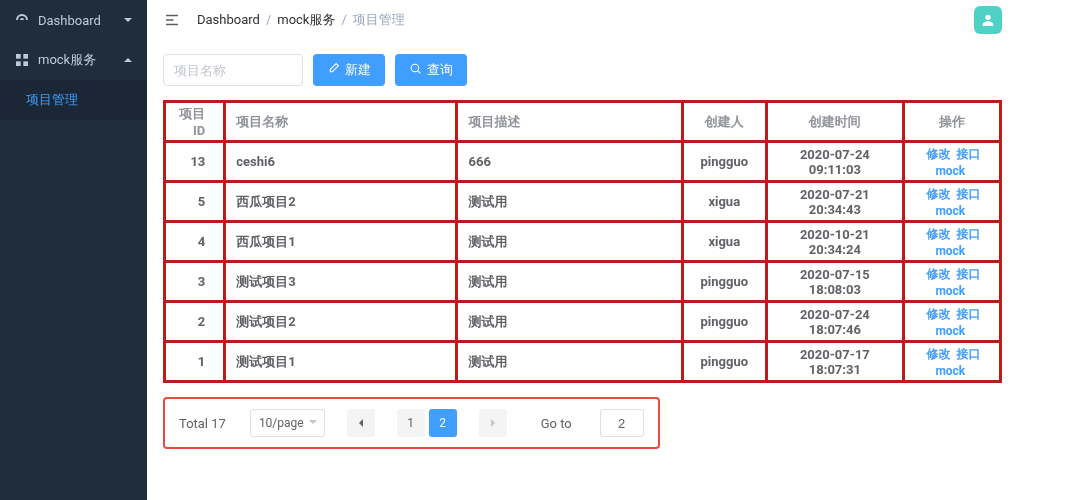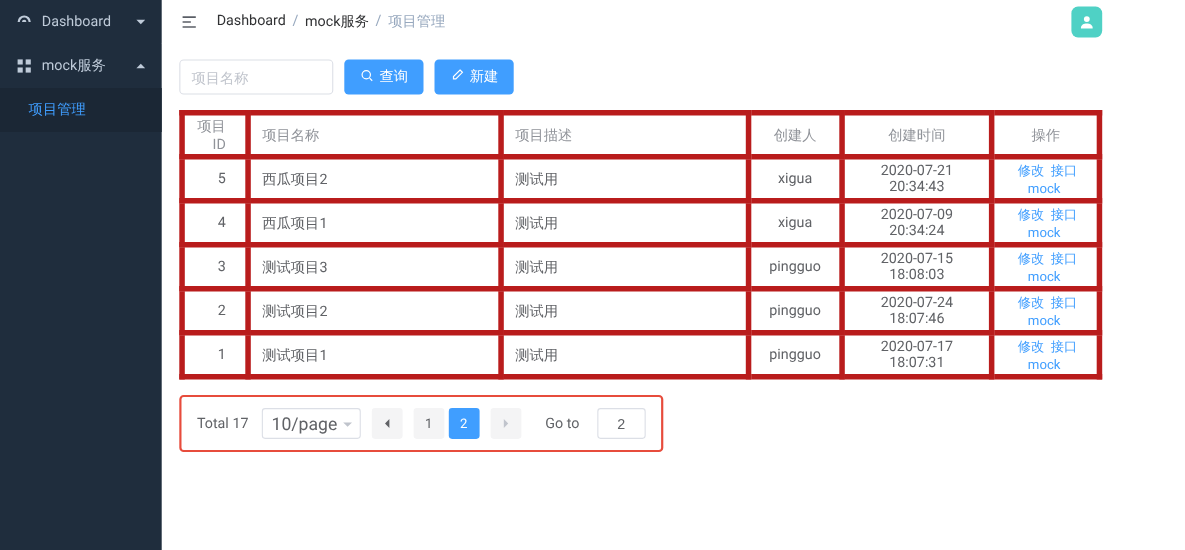--- a/index.html
+++ b/index.html
@@ -29,34 +29,34 @@
     
     .content { padding: 14px 16px 0 16px; flex: 1; overflow: auto; }
     
     .search-row { display: flex; gap: 10px; margin-bottom: 14px; align-items: center; }
     .input { width: 140px; height: 32px; border: 1px solid #dcdfe6; border-radius: 4px; padding: 0 10px; font-size: 13px; color: #606266; }
     .input::placeholder { color: #c0c4cc; }
     .btn { height: 32px; border: none; border-radius: 4px; padding: 0 14px; font-size: 13px; cursor: pointer; display: inline-flex; align-items: center; gap: 5px; color: #fff; background: #409eff; }
     .btn svg { width: 13px; height: 13px; }
     
     .table { width: 100%; border: 1px solid #ebeef5; border-collapse: collapse; }
-    .table th, .table td { border: 5px solid #b91c1c; padding: 0 10px; height: 40px; text-align: left; font-weight: normal; font-size: 13px; }
+    .table th, .table td { border: 3px solid #b91c1c; padding: 0 10px; height: 40px; text-align: left; font-weight: bold; font-size: 13px; }
     .table th { color: #909399; }
     .table td { color: #606266; }
     .col-id { width: 62px; text-align: right !important; padding-right: 18px !important;}
     .col-name { width: 252px; }
     .col-desc { width: 246px; margin-left: 12px; }
     .col-creator { width: 86px; text-align: center !important; }
     .col-time { width: 144px; text-align: center !important; }
     .col-action { width: 102px; text-align: center !important; }
     .link { color: #409eff; font-size: 12px; cursor: pointer; margin: 0 3px; }
     
-    .pager-box { margin-top: 14px; border: 2px solid #e74c3c; border-radius: 4px; padding: 10px 14px; display: inline-flex; align-items: center; gap: 10px; color: #606266; font-size: 13px;}
+    .pager-box { margin-top: 14px; border: 2px solid #e74c3c; border-radius: 4px; padding: 10px 14px; display: inline-flex; align-items: center; gap: 22px; color: #606266; font-size: 13px;}
     .pager-total { margin-right: 2px; }
-    .select { height: 28px; border: 1px solid #dcdfe6; border-radius: 3px; padding: 0 20px 0 8px; font-size: 16px; color: #606266; position: relative; display: inline-flex; align-items: center; cursor: pointer; }
+    .select { height: 28px; border: 1px solid #dcdfe6; border-radius: 3px; padding: 0 20px 0 8px; font-size: 12px; color: #606266; position: relative; display: inline-flex; align-items: center; cursor: pointer; }
     .select .chev { position: absolute; right: 6px; }
     .pager-arrow, .pager-num { width: 28px; height: 28px; border-radius: 3px; background: #f4f4f5; display: inline-flex; align-items: center; justify-content: center; cursor: pointer; color: #606266; font-size: 12px; }
     .pager-arrow.disabled { color: #c0c4cc; cursor: not-allowed; }
     .pager-num.active { background: #409eff; color: #fff; }
     .pager-nums { display: flex; gap: 4px; }
     .goto-input { width: 44px; height: 28px; border: 1px solid #dcdfe6; border-radius: 3px; text-align: center; font-size: 13px; color: #606266; margin-left: 6px; }
   </style>
 </head>
 <body>
 
@@ -120,59 +120,67 @@
             <path d="M4 20c0-4 4-6 8-6s8 2 8 6v1H4z"></path>
           </svg>
       </div>
     </div>
 
     <div class="content">
       <div class="search-row">
         <input class="input" placeholder="项目名称" style="">
         <button class="btn">
           <span><svg viewBox="0 0 24 24" fill="none" stroke="#fff" stroke-width="2">
+                <path d="M17 3l4 4-11 11H6v-4z"></path>
+              </svg></span>
+          <span>新建</span>
+        </button>
+        <button class="btn">
+          <span><svg viewBox="0 0 24 24" fill="none" stroke="#fff" stroke-width="2">
                 <circle cx="11" cy="11" r="7"></circle>
                 <line x1="21" y1="21" x2="16.65" y2="16.65"></line>
               </svg></span>
           <span>查询</span>
-        </button>
-        <button class="btn">
-          <span><svg viewBox="0 0 24 24" fill="none" stroke="#fff" stroke-width="2">
-                <path d="M17 3l4 4-11 11H6v-4z"></path>
-              </svg></span>
-          <span>新建</span>
         </button>
       </div>
       
       <table class="table">
         <thead>
           <tr>
             <th class="col-id">项目ID</th>
             <th class="col-name">项目名称</th>
             <th class="col-desc">项目描述</th>
             <th class="col-creator">创建人</th>
             <th class="col-time">创建时间</th>
             <th class="col-action">操作</th>
           </tr>
         </thead>
         <tbody id="table-body">
             <tr>
+              <td class="col-id">13</td>
+              <td class="col-name">ceshi6</td>
+              <td class="col-desc">666</td>
+              <td class="col-creator">pingguo</td>
+              <td class="col-time">2020-07-24 09:11:03</td>
+              <td class="col-action"><span class="link">修改</span><span class="link">接口mock</span></td>
+            </tr>
+            <tr>
               <td class="col-id">5</td>
               <td class="col-name">西瓜项目2</td>
               <td class="col-desc">测试用</td>
               <td class="col-creator">xigua</td>
               <td class="col-time">2020-07-21 20:34:43</td>
               <td class="col-action"><span class="link">修改</span><span class="link">接口mock</span></td>
             </tr>
             <tr>
               <td class="col-id">4</td>
               <td class="col-name">西瓜项目1</td>
               <td class="col-desc">测试用</td>
               <td class="col-creator">xigua</td>
-              <td class="col-time">2020-07-09 20:34:24</td>
+              <td class="col-time">2020-10-21 20:34:24</td>
               <td class="col-action"><span class="link">修改</span><span class="link">接口mock</span></td>
             </tr>
             <tr>
               <td class="col-id">3</td>
               <td class="col-name">测试项目3</td>
               <td class="col-desc">测试用</td>
               <td class="col-creator">pingguo</td>
               <td class="col-time">2020-07-15 18:08:03</td>
               <td class="col-action"><span class="link">修改</span><span class="link">接口mock</span></td>
             </tr>

